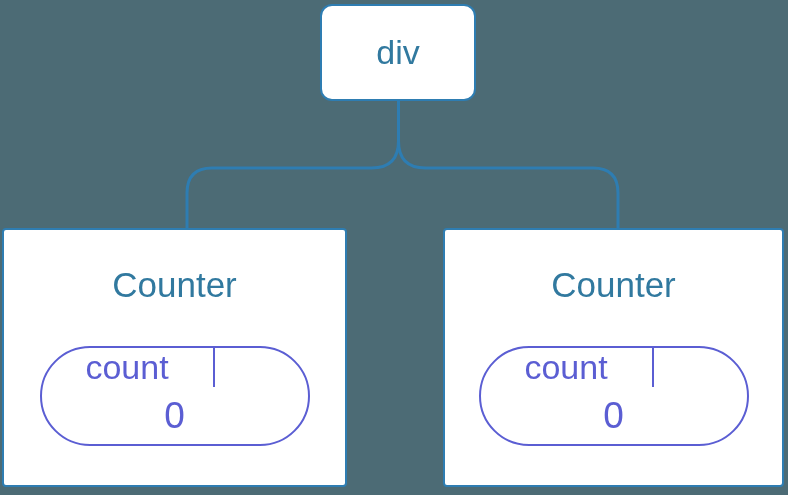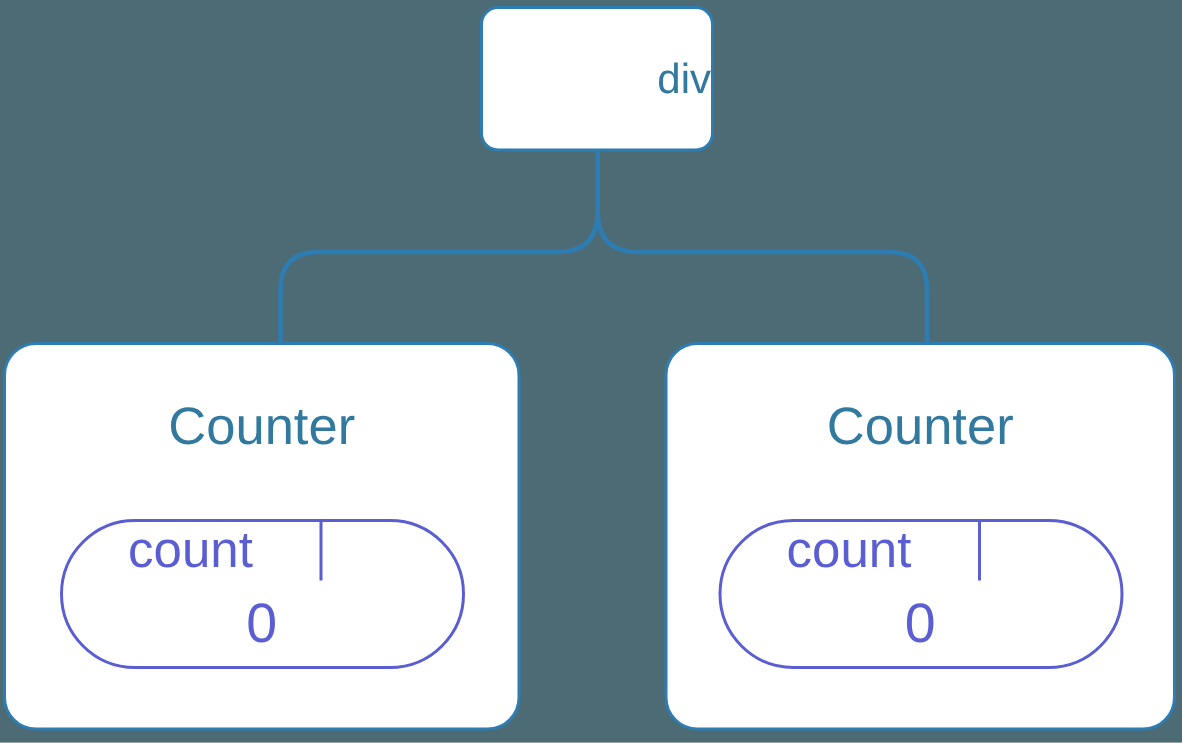--- a/index.html
+++ b/index.html
@@ -16,28 +16,28 @@
     background:var(--background);
     font-family:"Liberation Sans", sans-serif;
   }
   .connector{position:absolute;left:0;top:0;width:788px;height:495px;}
   .connector path{fill:none;stroke:var(--tree-line);stroke-width:3;stroke-linecap:round;}
   .root-node{
     position:absolute;left:320px;top:4px;width:156px;height:97px;
     background:var(--node-bg);
     border:2.5px solid var(--tree-line);
     border-radius:12px;
-    display:flex;align-items:center;justify-content:flex-end;
-    font-size:28px;color:var(--node-text);
+    display:flex;align-items:center;justify-content:center;
+    font-size:34px;color:var(--node-text);
   }
   .card{
     position:absolute;top:228px;height:259px;
     background:var(--node-bg);
     border:2px solid var(--tree-line);
-    border-radius:22px;
+    border-radius:4px;
     display:flex;flex-direction:column;align-items:center;
   }
   .card-left{left:2px;width:345px;}
   .card-right{left:443px;width:341px;}
   .card-title{
     margin-top:34px;font-size:35px;line-height:42px;
     color:var(--node-text);
   }
   .state-pill{
     margin-top:40px;width:270px;height:100px;

